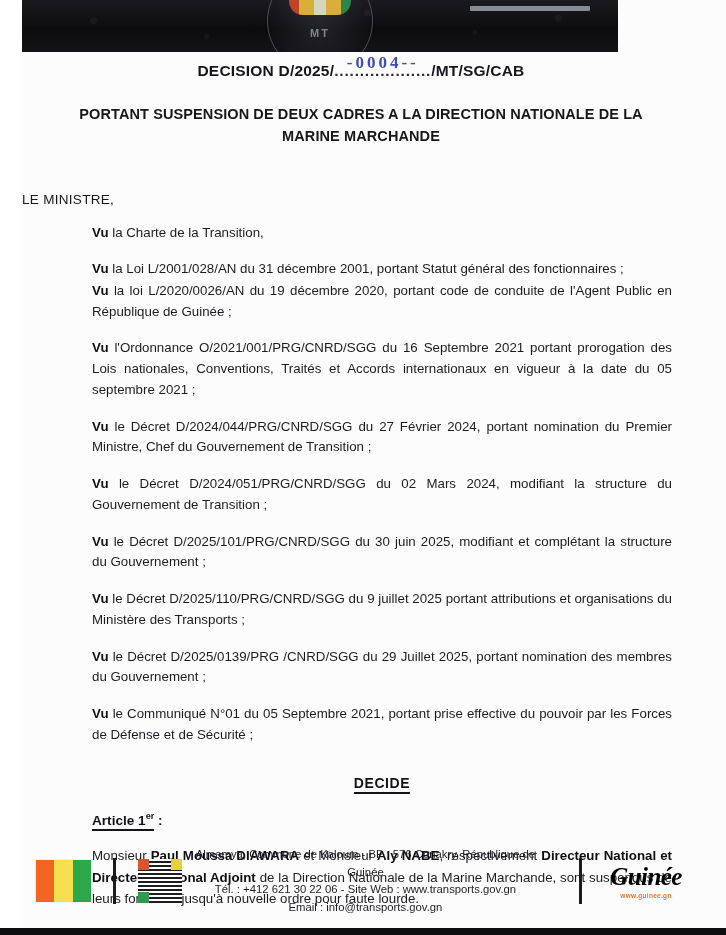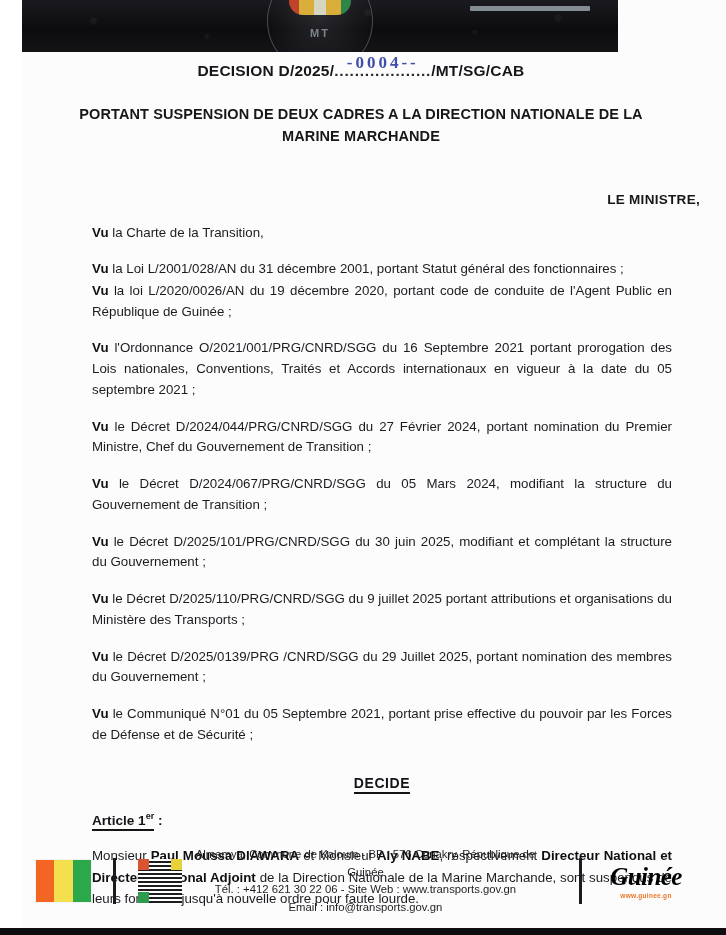--- a/index.html
+++ b/index.html
@@ -146,23 +146,23 @@
     text-align: center;
     font-size: 14.5px;
     font-weight: bold;
     line-height: 1.5;
     letter-spacing: .1px;
     color: #17171a;
   }
 
   .le-ministre {
     margin-top: 44px;
-    text-align: right;
+    text-align: left;
     font-size: 13.5px;
-    font-weight: bold;
+    font-weight: normal;
     letter-spacing: .3px;
     color: #18181b;
   }
 
   .body-col {
     margin: 0 28px 0 70px;
     padding-right: 0;
   }
   .vu {
     font-size: 13.3px;
@@ -333,21 +333,21 @@
         <span>l'Ordonnance O/2021/001/PRG/CNRD/SGG du 16 Septembre 2021 portant prorogation des Lois nationales, Conventions, Traités et Accords internationaux en vigueur à la date du 05 septembre 2021 ;</span>
       </div>
 
       <div class="vu">
         <b>Vu</b>
         <span>le Décret D/2024/044/PRG/CNRD/SGG du 27 Février 2024, portant nomination du Premier Ministre, Chef du Gouvernement de Transition ;</span>
       </div>
 
       <div class="vu">
         <b>Vu</b>
-        <span>le Décret D/2024/067/PRG/CNRD/SGG du 05 Mars 2024, modifiant la structure du Gouvernement de Transition ;</span>
+        <span>le Décret D/2024/051/PRG/CNRD/SGG du 02 Mars 2024, modifiant la structure du Gouvernement de Transition ;</span>
       </div>
 
       <div class="vu">
         <b>Vu</b>
         <span>le Décret D/2025/101/PRG/CNRD/SGG du 30 juin 2025, modifiant et complétant la structure du Gouvernement ;</span>
       </div>
 
       <div class="vu">
         <b>Vu</b>
         <span>le Décret D/2025/110/PRG/CNRD/SGG du 9 juillet 2025 portant attributions et organisations du Ministère des Transports ;</span>

